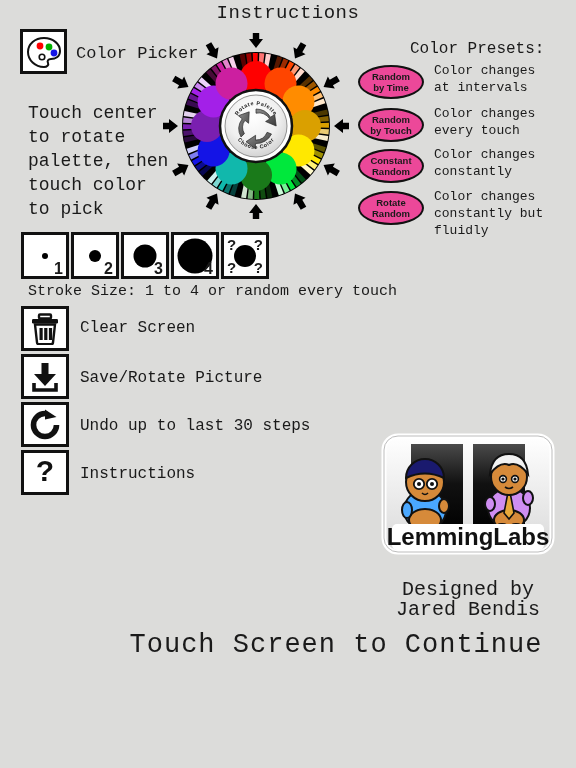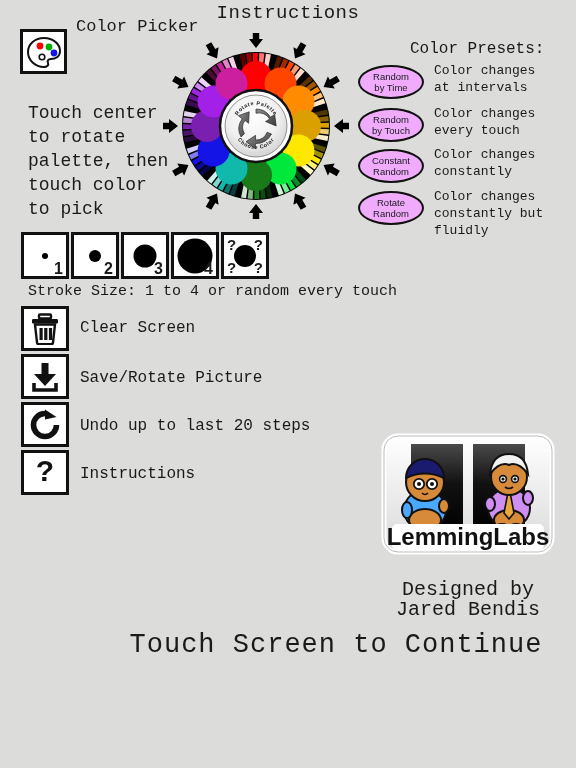--- a/index.html
+++ b/index.html
@@ -32,47 +32,47 @@
     border: 3px solid #111111;
     box-sizing: border-box;
     display: flex;
     align-items: center;
     justify-content: center;
     position: relative;
   }
 
   
   #palette-box { left: 20px; top: 29px; width: 47px; height: 45px; }
-  #palette-label { left: 76px; top: 17px; font-size: 17px; }
+  #palette-label { left: 76px; top: 44px; font-size: 17px; }
 
   
   #rotate-help {
     left: 28px; top: 101px; width: 150px;
     font-size: 18px; line-height: 24px;
     white-space: pre-line;
   }
 
   
   #wheel-wrap { left: 163px; top: 33px; width: 186px; height: 186px; }
   #wheel-wrap svg { display: block; }
 
   
   #presets-title { left: 410px; top: 40px; font-size: 16px; }
   .preset-row { position: absolute; left: 358px; width: 218px; }
   .preset-pill {
     position: absolute; left: 0; top: 0;
     width: 66px; height: 34px;
     border: 2.5px solid #111;
     border-radius: 50%;
-    background: #f0abfc;
+    background: #ec4899;
     display: flex; flex-direction: column;
     align-items: center; justify-content: center;
     font-size: 9.5px; line-height: 11px;
     font-family: "Liberation Sans", sans-serif;
-    font-weight: 400;
+    font-weight: 700;
     box-sizing: border-box;
     text-align: center;
   }
   .preset-desc {
     position: absolute; left: 76px; top: -3px;
     font-size: 13px; line-height: 17px;
     white-space: pre-line;
   }
 
   
@@ -351,21 +351,21 @@
   </svg>
 </div>
 <div class="action-label" style="top:369px">Save/Rotate Picture</div>
 
 <div class="action-box iconbox" style="top:402px">
   <svg width="32" height="32" viewBox="0 0 32 32">
     <path d="M16 4.5 a11.5 11.5 0 1 0 11.5 11.5" fill="none" stroke="#111" stroke-width="5.6" stroke-linecap="butt"></path>
     <path d="M16 9.5 L16 -0.5 L27.5 7 Z" fill="#111" transform="translate(0,1)"></path>
   </svg>
 </div>
-<div class="action-label" style="top:417px">Undo up to last 20 steps</div>
+<div class="action-label" style="top:417px">Undo up to last 30 steps</div>
 
 <div class="action-box iconbox" style="top:450px">
   <svg width="26" height="34" viewBox="0 0 26 34">
     <text x="13" y="25" text-anchor="middle" font-size="30" font-weight="700" font-family="Liberation Sans, sans-serif" fill="#111">?</text>
   </svg>
 </div>
 <div class="action-label" style="top:465px">Instructions</div>
 
 <div class="abs" id="logo-wrap">
   <svg width="180" height="136" viewBox="0 0 180 136">

